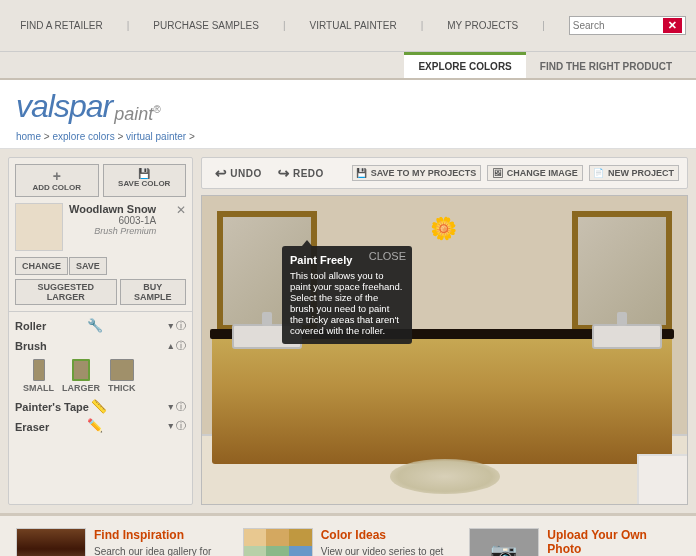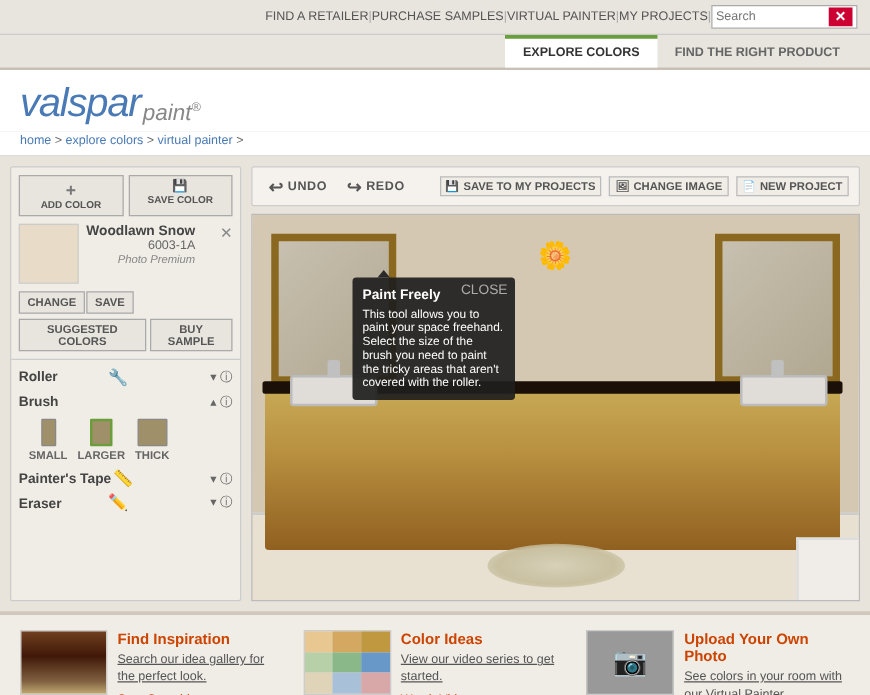--- a/index.html
+++ b/index.html
@@ -5,22 +5,22 @@
     * { box-sizing: border-box; margin: 0; padding: 0; }
     body { font-family: Arial, sans-serif; background: #d6cfc4; width: 696px; min-height: 556px; font-size: 11px; }
 
     
     .top-nav {
       background: #e8e4de;
       border-bottom: 1px solid #ccc;
       display: flex;
       align-items: center;
       justify-content: flex-end;
-      padding: 4px 10px;
-      gap: 0;
+      padding: 16px 10px;
+      gap: 24px;
       font-size: 10px;
       color: #555;
     }
     .top-nav span { cursor: pointer; color: #555; }
     .top-nav .divider { color: #aaa; }
     .search-box {
       display: flex;
       align-items: center;
       border: 1px solid #aaa;
       background: white;
@@ -423,31 +423,31 @@
           <div class="add-symbol" style="font-size:10px;">💾</div>
           <div style="font-size:8px;">SAVE COLOR</div>
         </div>
       </div>
 
       <div class="color-swatch-box">
         <div class="swatch-preview" style="background:#e8dcc8;"></div>
         <div class="swatch-info">
           <div class="swatch-name">Woodlawn Snow</div>
           <div class="swatch-code">6003-1A</div>
-          <div class="swatch-type">Photo Premium</div>
+          <div class="swatch-type">Brush Premium</div>
         </div>
         <span class="close-swatch">✕</span>
       </div>
 
       <div class="swatch-btns">
         <button class="sw-btn">CHANGE</button>
         <button class="sw-btn">SAVE</button>
       </div>
       <div class="suggested-row">
-        <button class="sugg-btn">SUGGESTED COLORS</button>
+        <button class="sugg-btn">SUGGESTED LARGER</button>
         <button class="sugg-btn">BUY SAMPLE</button>
       </div>
     </div>
 
     <div class="tools-section">
       <div class="tool-row">
         <span class="tool-label">Roller</span>
         <span class="tool-icon">🔧</span>
         <span class="tool-expand">▾ ⓘ</span>
       </div>

